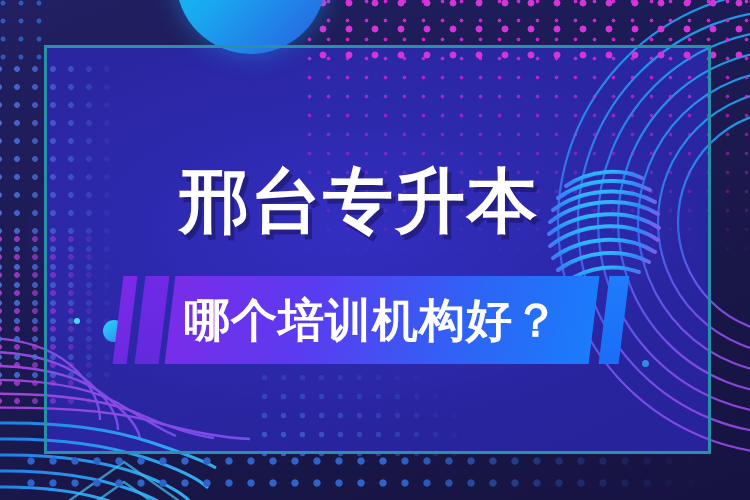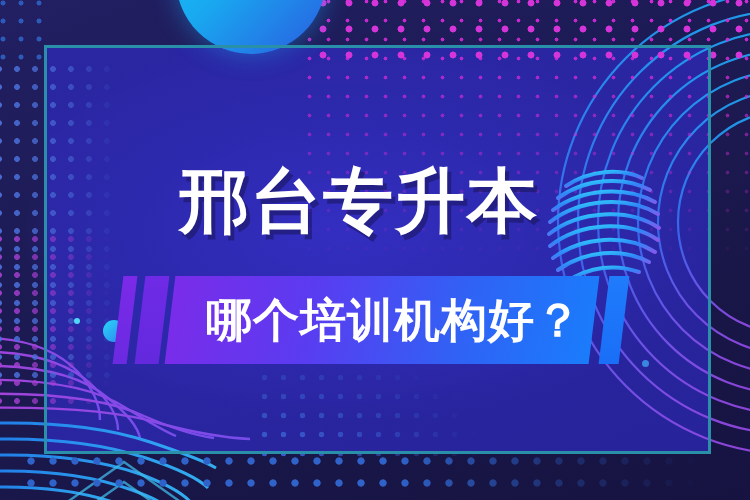--- a/index.html
+++ b/index.html
@@ -10,21 +10,20 @@
   body {
     font-family: "Liberation Sans", sans-serif;
   }
 
   #banner {
     position: relative;
     width: 750px;
     height: 500px;
     overflow: hidden;
     background: #737373;
-    text-align: center;
   }
 
   
   .bg-base {
     position: absolute;
     inset: 0;
     background:
       radial-gradient(ellipse 60% 45% at 46% 48%, #2f2bb0 0%, #2a26a0 40%, rgba(33,30,120,0) 72%),
       linear-gradient(160deg, #221f63 0%, #1d1b55 35%, #191748 70%, #161341 100%);
   }

